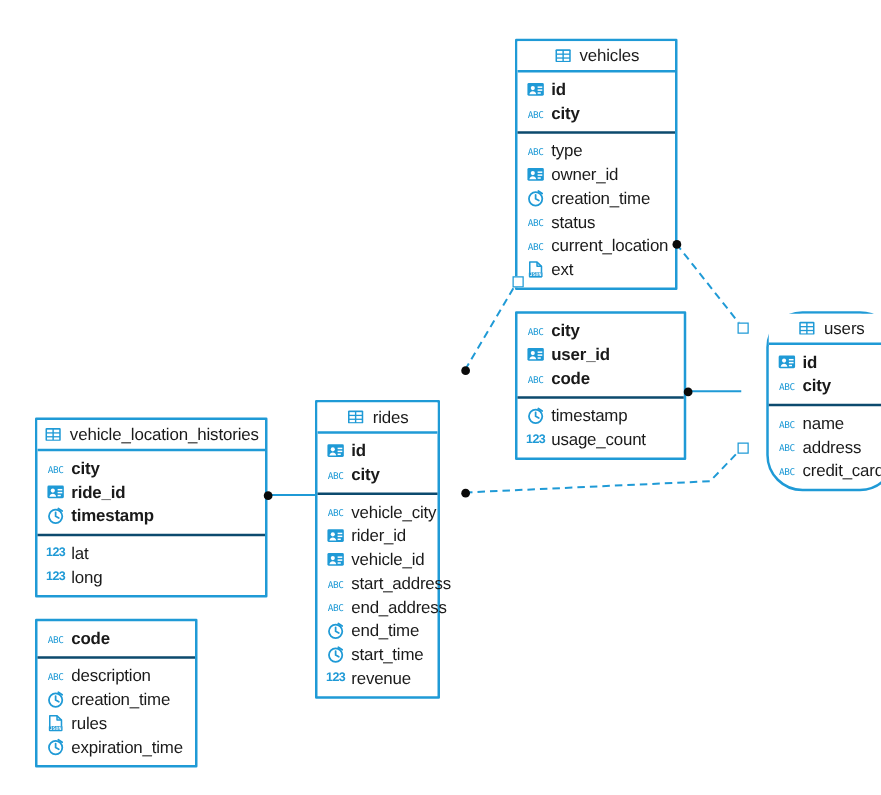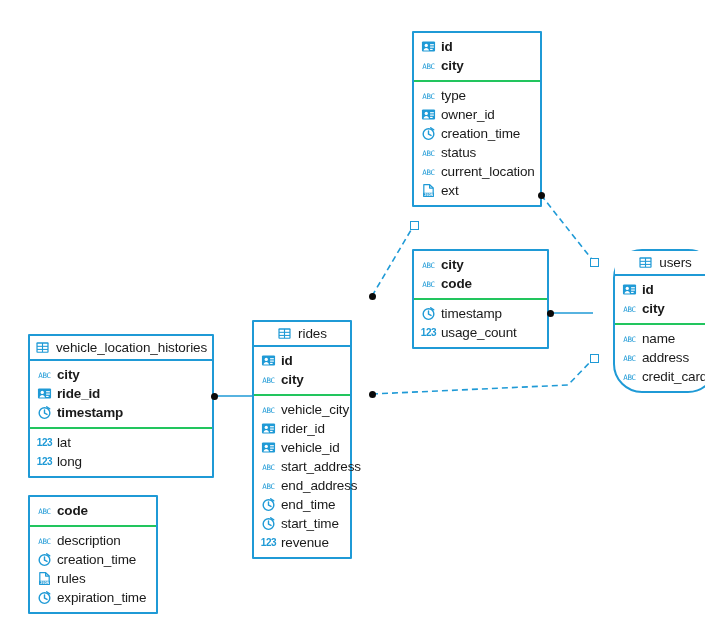--- a/index.html
+++ b/index.html
@@ -52,21 +52,21 @@
   .table-title {
     font-size: 13.5px;
     color: #1a1a1a;
     white-space: nowrap;
     letter-spacing: -0.1px;
   }
   .section {
     padding: 4px 0 5px 0;
   }
   .section.keys {
-    border-bottom: 2px solid #22c55e;
+    border-bottom: 2px solid #0c4a6e;
     text-align: right;
   }
   .col-row {
     display: flex;
     align-items: center;
     gap: 5px;
     height: 19px;
     padding: 0 6px 0 7px;
     white-space: nowrap;
   }
@@ -133,20 +133,34 @@
 
 <div id="canvas">
   <svg id="edges" viewBox="0 0 705 636" xmlns="http://www.w3.org/2000/svg">
       <path d="M372 296 L414 225" fill="none" stroke="#1f9ad6" stroke-width="1.6" stroke-dasharray="6 4"></path>
       <path d="M541 195 L594 262" fill="none" stroke="#1f9ad6" stroke-width="1.6" stroke-dasharray="6 4"></path>
       <path d="M372 394 L568 385 L594 358" fill="none" stroke="#1f9ad6" stroke-width="1.6" stroke-dasharray="6 4"></path>
       <path d="M550 313 L593 313" fill="none" stroke="#1f9ad6" stroke-width="1.6"></path>
       <path d="M214 396 L252 396" fill="none" stroke="#1f9ad6" stroke-width="1.6"></path>
     </svg>
 <div class="table-card" style="left: 412px; top: 31px; width: 130px;">
+      <div class="table-header">
+        <span class="icon">
+          <svg width="15" height="15" viewBox="0 0 16 16">
+            <rect x="1.5" y="2.5" width="13" height="11" rx="1" fill="#1f9ad6"></rect>
+            <rect x="2.8" y="4" width="4.6" height="2.2" fill="#ffffff"></rect>
+            <rect x="8.6" y="4" width="4.6" height="2.2" fill="#ffffff"></rect>
+            <rect x="2.8" y="7.3" width="4.6" height="2.2" fill="#ffffff"></rect>
+            <rect x="8.6" y="7.3" width="4.6" height="2.2" fill="#ffffff"></rect>
+            <rect x="2.8" y="10.6" width="4.6" height="1.9" fill="#ffffff"></rect>
+            <rect x="8.6" y="10.6" width="4.6" height="1.9" fill="#ffffff"></rect>
+          </svg>
+        </span>
+        <span class="table-title">vehicles</span>
+      </div>
       <div class="section keys">
         <div class="col-row pk">
           <span class="icon">
             <svg width="15" height="15" viewBox="0 0 16 16">
               <rect x="1" y="2.6" width="14" height="10.8" rx="1.2" fill="#1f9ad6"></rect>
               <circle cx="5.6" cy="6.9" r="1.75" fill="#ffffff"></circle>
               <path d="M2.7 12.2c0.25-1.8 1.5-2.7 2.9-2.7s2.65 0.9 2.9 2.7z" fill="#ffffff"></path>
               <rect x="9.7" y="5.5" width="4" height="1.25" fill="#ffffff"></rect>
               <rect x="9.7" y="8" width="4" height="1.25" fill="#ffffff"></rect>
               <rect x="9.7" y="10.5" width="2.7" height="1.25" fill="#ffffff"></rect>
@@ -216,20 +230,33 @@
         </div>
       </div>
     </div>
     <div class="table-card" style="left: 412px; top: 249px; width: 137px;">
       <div class="section keys">
         <div class="col-row pk">
           <span class="icon">
             <span class="icon-abc">ABC</span>
           </span>
           <span class="col-name">city</span>
+        </div>
+        <div class="col-row pk">
+          <span class="icon">
+            <svg width="15" height="15" viewBox="0 0 16 16">
+              <rect x="1" y="2.6" width="14" height="10.8" rx="1.2" fill="#1f9ad6"></rect>
+              <circle cx="5.6" cy="6.9" r="1.75" fill="#ffffff"></circle>
+              <path d="M2.7 12.2c0.25-1.8 1.5-2.7 2.9-2.7s2.65 0.9 2.9 2.7z" fill="#ffffff"></path>
+              <rect x="9.7" y="5.5" width="4" height="1.25" fill="#ffffff"></rect>
+              <rect x="9.7" y="8" width="4" height="1.25" fill="#ffffff"></rect>
+              <rect x="9.7" y="10.5" width="2.7" height="1.25" fill="#ffffff"></rect>
+            </svg>
+          </span>
+          <span class="col-name">user_id</span>
         </div>
         <div class="col-row pk">
           <span class="icon">
             <span class="icon-abc">ABC</span>
           </span>
           <span class="col-name">code</span>
         </div>
       </div>
       <div class="section cols">
         <div class="col-row">

